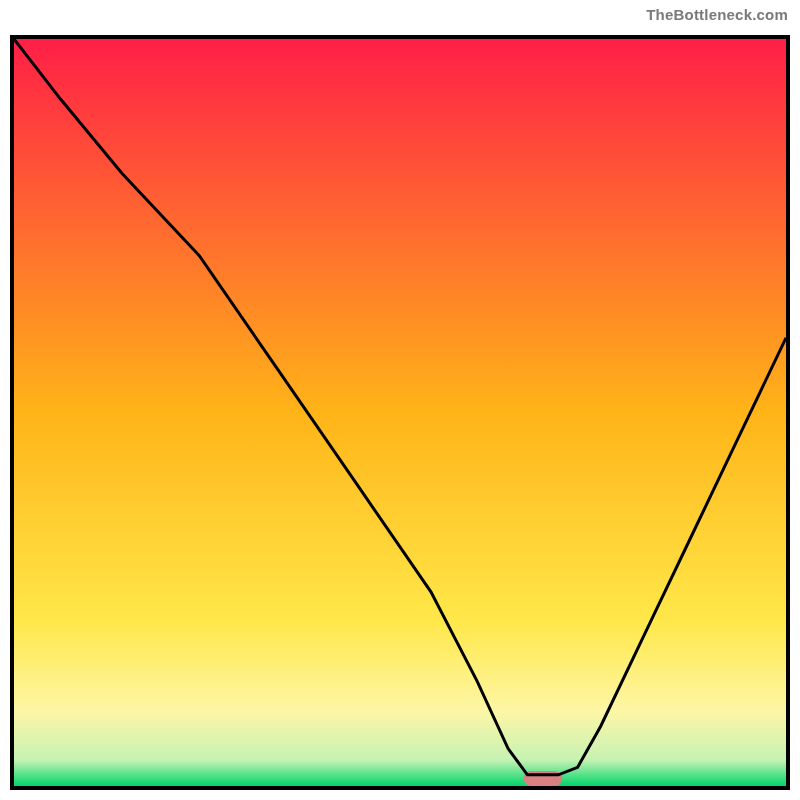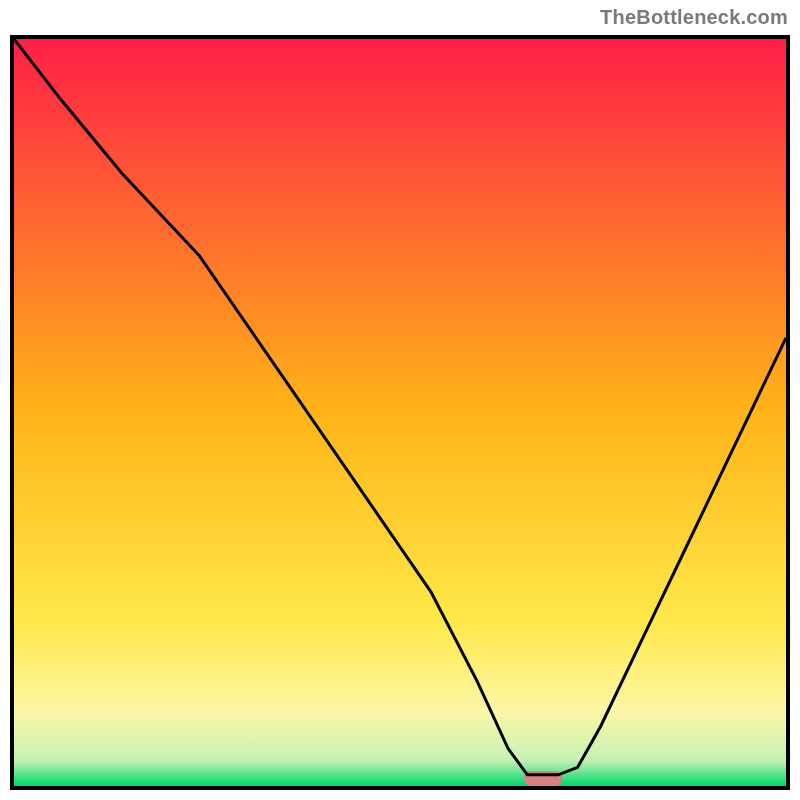--- a/index.html
+++ b/index.html
@@ -1,21 +1,21 @@
 <!DOCTYPE html>
 <html><head>
 <meta charset="utf-8">
 <style>
   html,body{margin:0;padding:0;width:800px;height:800px;overflow:hidden;
             font-family:Arial,Helvetica,sans-serif;background:#fff}
   .frame{position:absolute;left:10px;top:35px;width:780px;height:755px;
          border:4px solid #000;box-sizing:border-box}
   .plot{position:absolute;left:0;top:0;right:0;bottom:0}
   .watermark{position:absolute;right:12px;top:6px;
-             font-size:20px;font-weight:700;color:#7a7a7a;letter-spacing:.2px}
+             font-size:15px;font-weight:700;color:#7a7a7a;letter-spacing:.2px}
   svg{display:block}
 </style>
 </head>
 <body>
 
 <div class="watermark">TheBottleneck.com</div>
 
 <div class="frame">
   <svg class="plot" viewBox="0 0 772 747" preserveAspectRatio="none">
     <defs>

